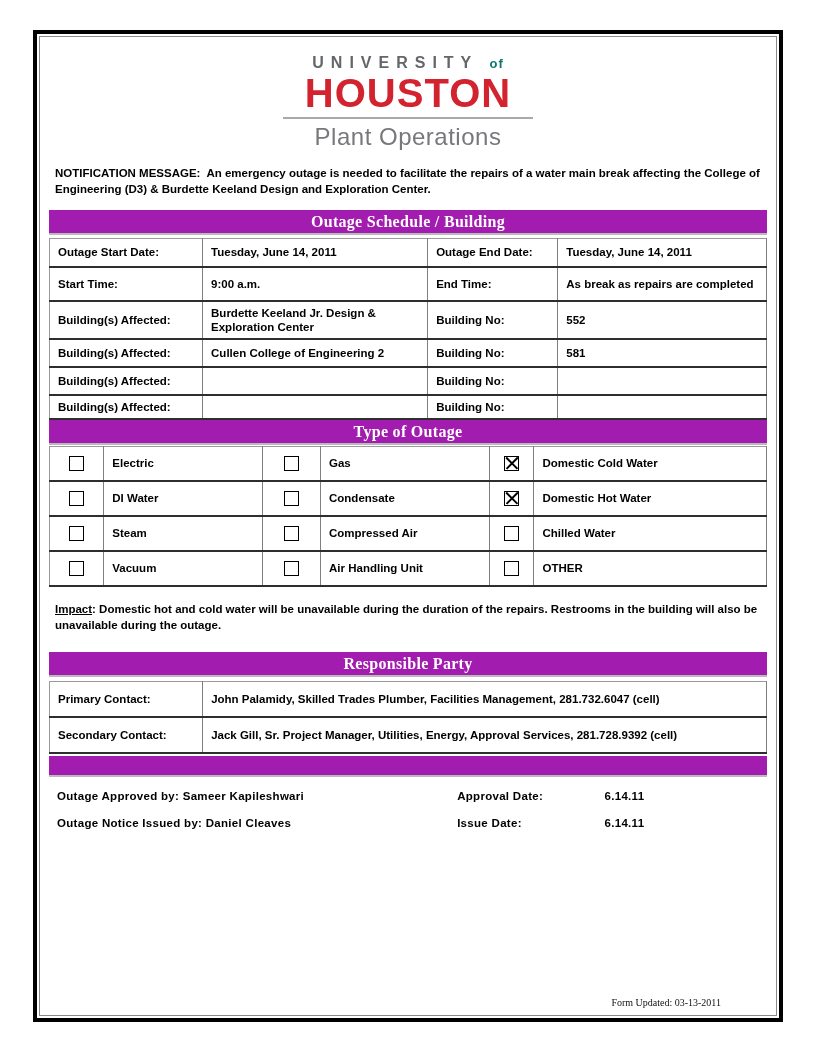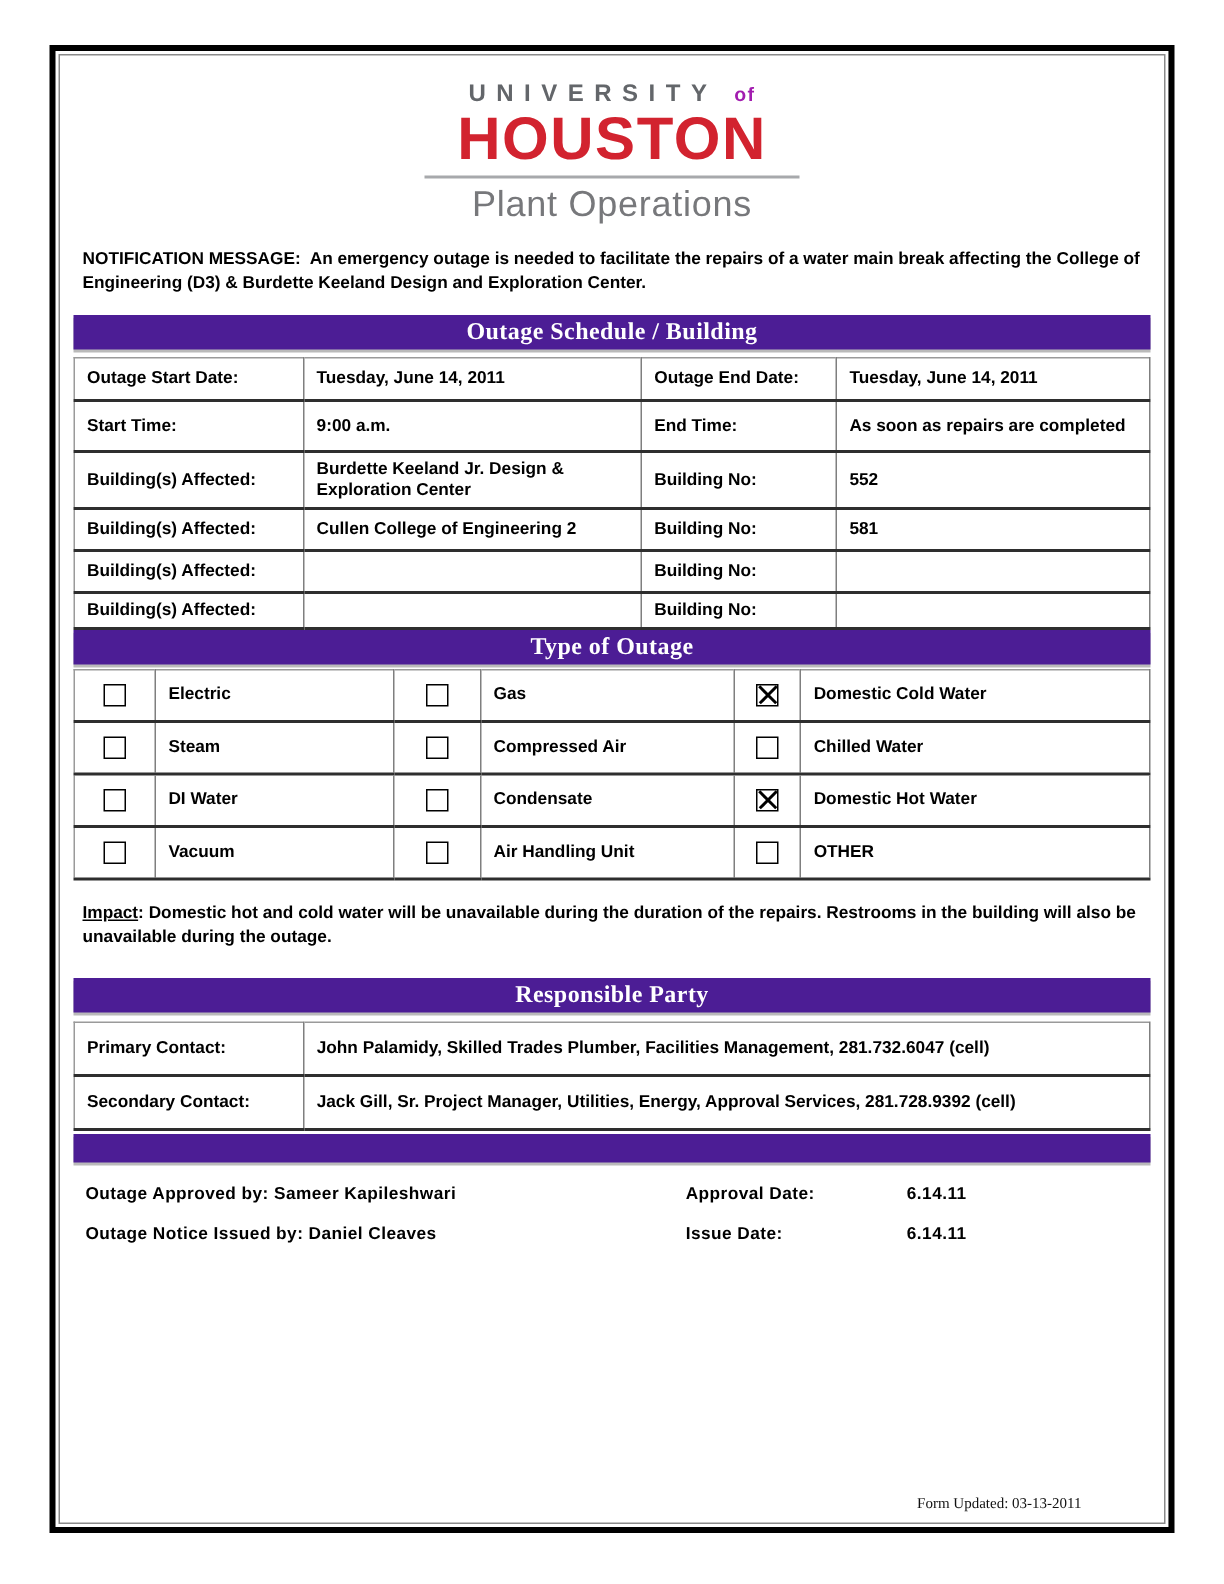--- a/index.html
+++ b/index.html
@@ -8,33 +8,33 @@
     position:absolute;top:30px;left:33px;width:750px;height:992px;
     border:4px solid #000;background:#fff;
     box-shadow:inset 0 0 0 2px #fff, inset 0 0 0 3px #8a8a8a;
     box-sizing:border-box;
   }
   .content{padding:20px 12px 0 12px;position:relative;height:100%;box-sizing:border-box;}
 
   
   .logo{ text-align:center; }
   .logo-line1{font-size:16px;letter-spacing:7px;color:#63666a;font-weight:600;}
-  .logo-line1 .of{color:#a21caf;letter-spacing:1px;font-size:13px;font-weight:700;text-transform:lowercase;}
+  .logo-line1 .of{color:#0f766e;letter-spacing:1px;font-size:13px;font-weight:700;text-transform:lowercase;}
   .logo-houston{font-size:40px;line-height:42px;font-weight:800;color:#d2232f;letter-spacing:1px;}
   .logo-rule{width:250px;height:2px;background:#a7a9ac;margin:3px auto 4px auto;}
   .logo-sub{font-size:24px;color:#77787b;letter-spacing:0.5px;}
 
   
   .doc-title{font-family:"Liberation Serif","DejaVu Serif",serif;font-weight:700;font-size:22px;text-align:center;margin-top:16px;}
   .notice{margin-top:15px;font-size:11.5px;font-weight:700;line-height:15.5px;padding:0 6px;}
   .notice .nlabel{margin-right:6px;}
 
   
   .bar{
-    background:#4c1d95;color:#fff;text-align:center;
+    background:#a21caf;color:#fff;text-align:center;
     font-family:"Liberation Serif","DejaVu Serif",serif;font-weight:700;font-size:16px;
     height:23px;line-height:23px;letter-spacing:0.3px;
     box-shadow:0 2px 0 rgba(130,130,130,.55);
   }
   .bar1{margin-top:13px;}
   .bar-empty{height:19px;margin-top:2px;}
 
   
   table{border-collapse:collapse;width:100%;table-layout:fixed;}
   td{font-size:11.5px;font-weight:700;vertical-align:middle;padding:2px 8px;
@@ -106,21 +106,21 @@
           <tr class="rh28">
         <td class="c1">Outage Start Date:</td>
         <td class="c2">Tuesday, June 14, 2011</td>
         <td class="c3">Outage End Date:</td>
         <td class="c4">Tuesday, June 14, 2011</td>
       </tr>
       <tr class="rh34">
         <td class="c1">Start Time:</td>
         <td class="c2">9:00 a.m.</td>
         <td class="c3">End Time:</td>
-        <td class="c4">As soon as repairs are completed</td>
+        <td class="c4">As break as repairs are completed</td>
       </tr>
       <tr class="rh38">
         <td class="c1">Building(s) Affected:</td>
         <td class="c2">Burdette Keeland Jr. Design &amp; Exploration Center</td>
         <td class="c3">Building No:</td>
         <td class="c4">552</td>
       </tr>
       <tr class="rh28">
         <td class="c1">Building(s) Affected:</td>
         <td class="c2">Cullen College of Engineering 2</td>
@@ -149,33 +149,33 @@
           <tr>
         <td class="cbc"><span class="cb"></span></td>
         <td class="tl1">Electric</td>
         <td class="cbc2"><span class="cb"></span></td>
         <td class="tl2">Gas</td>
         <td class="cbc3"><span class="cb checked"></span></td>
         <td class="tl3">Domestic Cold Water</td>
       </tr>
       <tr>
         <td class="cbc"><span class="cb"></span></td>
+        <td class="tl1">DI Water</td>
+        <td class="cbc2"><span class="cb"></span></td>
+        <td class="tl2">Condensate</td>
+        <td class="cbc3"><span class="cb checked"></span></td>
+        <td class="tl3">Domestic Hot Water</td>
+      </tr>
+      <tr>
+        <td class="cbc"><span class="cb"></span></td>
         <td class="tl1">Steam</td>
         <td class="cbc2"><span class="cb"></span></td>
         <td class="tl2">Compressed Air</td>
         <td class="cbc3"><span class="cb"></span></td>
         <td class="tl3">Chilled Water</td>
-      </tr>
-      <tr>
-        <td class="cbc"><span class="cb"></span></td>
-        <td class="tl1">DI Water</td>
-        <td class="cbc2"><span class="cb"></span></td>
-        <td class="tl2">Condensate</td>
-        <td class="cbc3"><span class="cb checked"></span></td>
-        <td class="tl3">Domestic Hot Water</td>
       </tr>
       <tr>
         <td class="cbc"><span class="cb"></span></td>
         <td class="tl1">Vacuum</td>
         <td class="cbc2"><span class="cb"></span></td>
         <td class="tl2">Air Handling Unit</td>
         <td class="cbc3"><span class="cb"></span></td>
         <td class="tl3">OTHER</td>
       </tr>
     </tbody>

